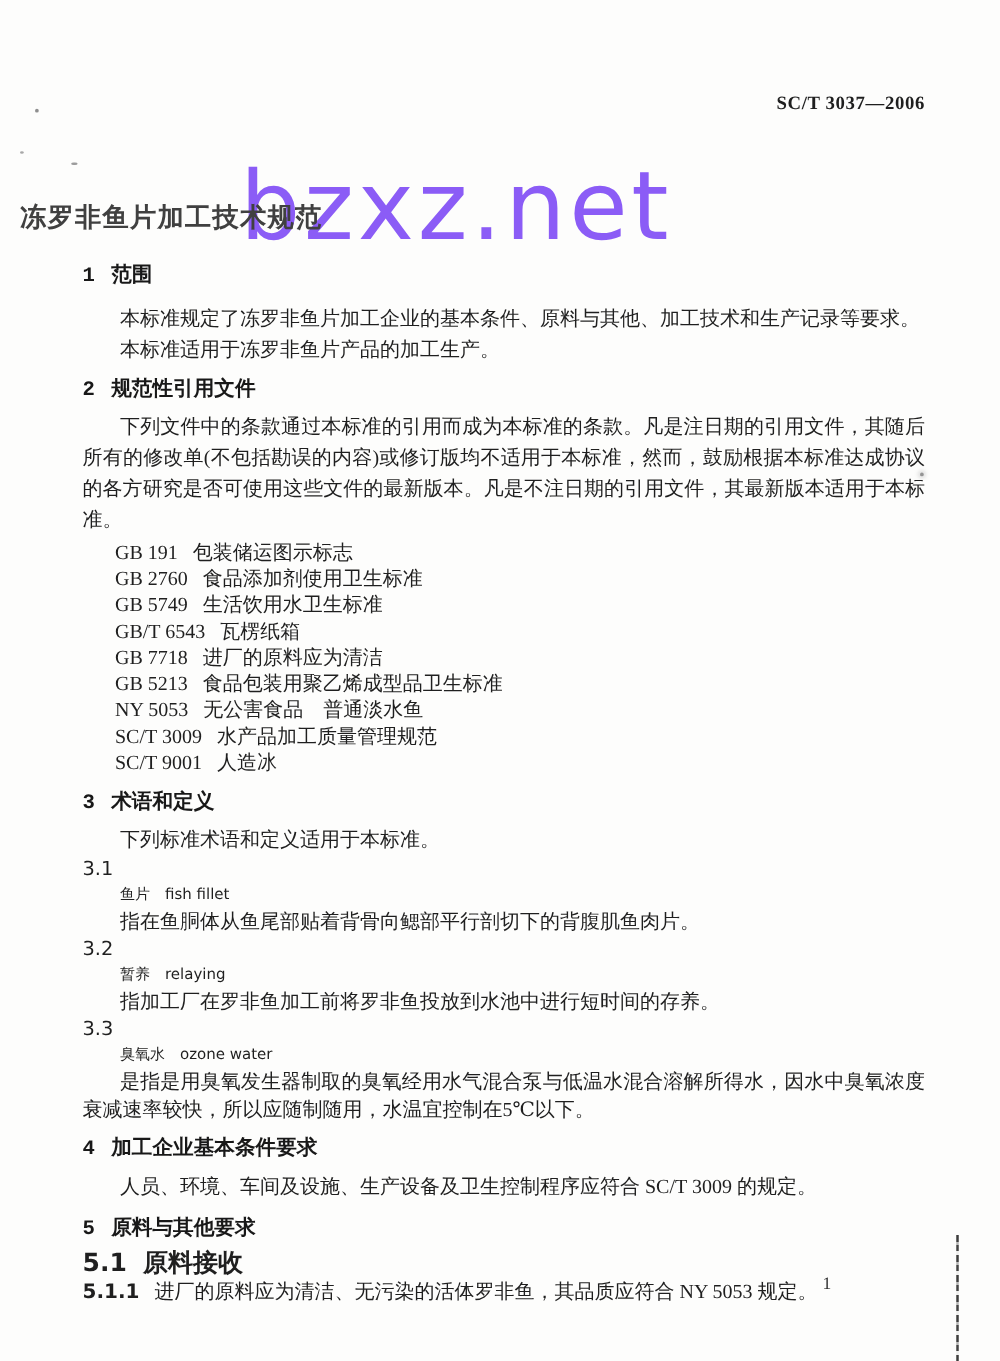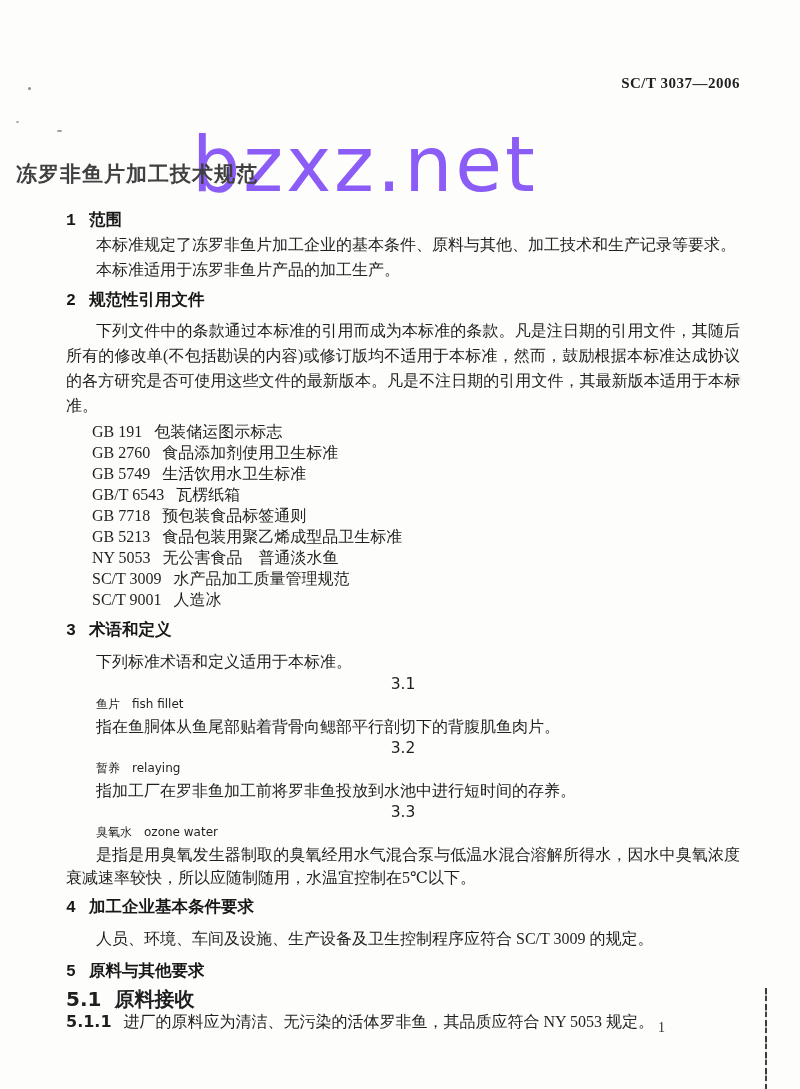--- a/index.html
+++ b/index.html
@@ -68,29 +68,28 @@
   .p {
     line-height: 25px;
     text-indent: 30px;
     text-align: justify;
     margin: 0;
   }
   .mt6 { margin-top: 6px; }
   .mt7 { margin-top: 7px; }
   .mt8 { margin-top: 8px; }
   .mt10 { margin-top: 10px; }
-  .mt11 { }
+  .mt11 { margin-top: 11px; }
   .refs { margin-top: 3px; padding-left: 26px; }
   .ref { line-height: 21px; white-space: nowrap; }
   .ref .c { margin-right: 12px; }
   .tnum {
     font-family: "DejaVu Sans", sans-serif;
     font-size: 15.5px;
     line-height: 20px;
-    text-align: center;
   }
   .tname {
     font-family: "DejaVu Sans", sans-serif;
     font-weight: normal;
     font-size: 12px;
     line-height: 21px;
     padding-left: 30px;
   }
   .tdef { line-height: 23px; text-indent: 30px; text-align: justify; margin: 0; }
   .clause { line-height: 25px; margin: 0; }
@@ -153,21 +152,21 @@
     <div class="sec-h mt8">
       <span class="n">2</span><span>规范性引用文件</span>
     </div>
     <p class="p mt6">下列文件中的条款通过本标准的引用而成为本标准的条款。凡是注日期的引用文件，其随后所有的修改单(不包括勘误的内容)或修订版均不适用于本标准，然而，鼓励根据本标准达成协议的各方研究是否可使用这些文件的最新版本。凡是不注日期的引用文件，其最新版本适用于本标准。</p>
 
     <div class="refs">
       <div class="ref"><span class="c">GB 191</span><span>包装储运图示标志</span></div>
       <div class="ref"><span class="c">GB 2760</span><span>食品添加剂使用卫生标准</span></div>
       <div class="ref"><span class="c">GB 5749</span><span>生活饮用水卫生标准</span></div>
       <div class="ref"><span class="c">GB/T 6543</span><span>瓦楞纸箱</span></div>
-      <div class="ref"><span class="c">GB 7718</span><span>预包装食品标签通则</span></div>
+      <div class="ref"><span class="c">GB 7718</span><span>进厂的原料应为清洁</span></div>
       <div class="ref"><span class="c">GB 5213</span><span>食品包装用聚乙烯成型品卫生标准</span></div>
       <div class="ref"><span class="c">NY 5053</span><span>无公害食品　普通淡水鱼</span></div>
       <div class="ref"><span class="c">SC/T 3009</span><span>水产品加工质量管理规范</span></div>
       <div class="ref"><span class="c">SC/T 9001</span><span>人造冰</span></div>
     </div>
 
     <div class="sec-h mt10">
       <span class="n">3</span><span>术语和定义</span>
     </div>
     <p class="p mt7">下列标准术语和定义适用于本标准。</p>

